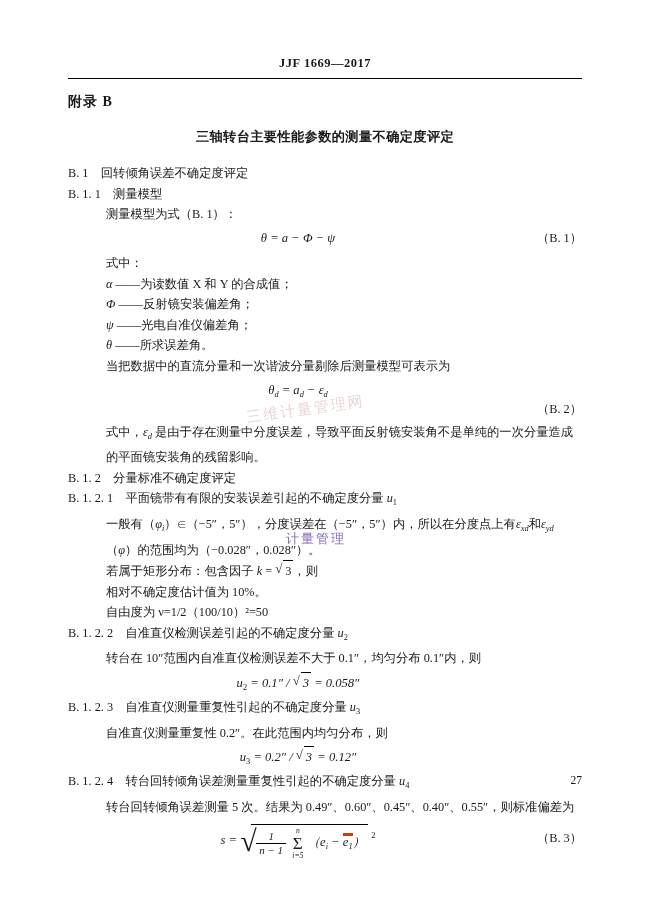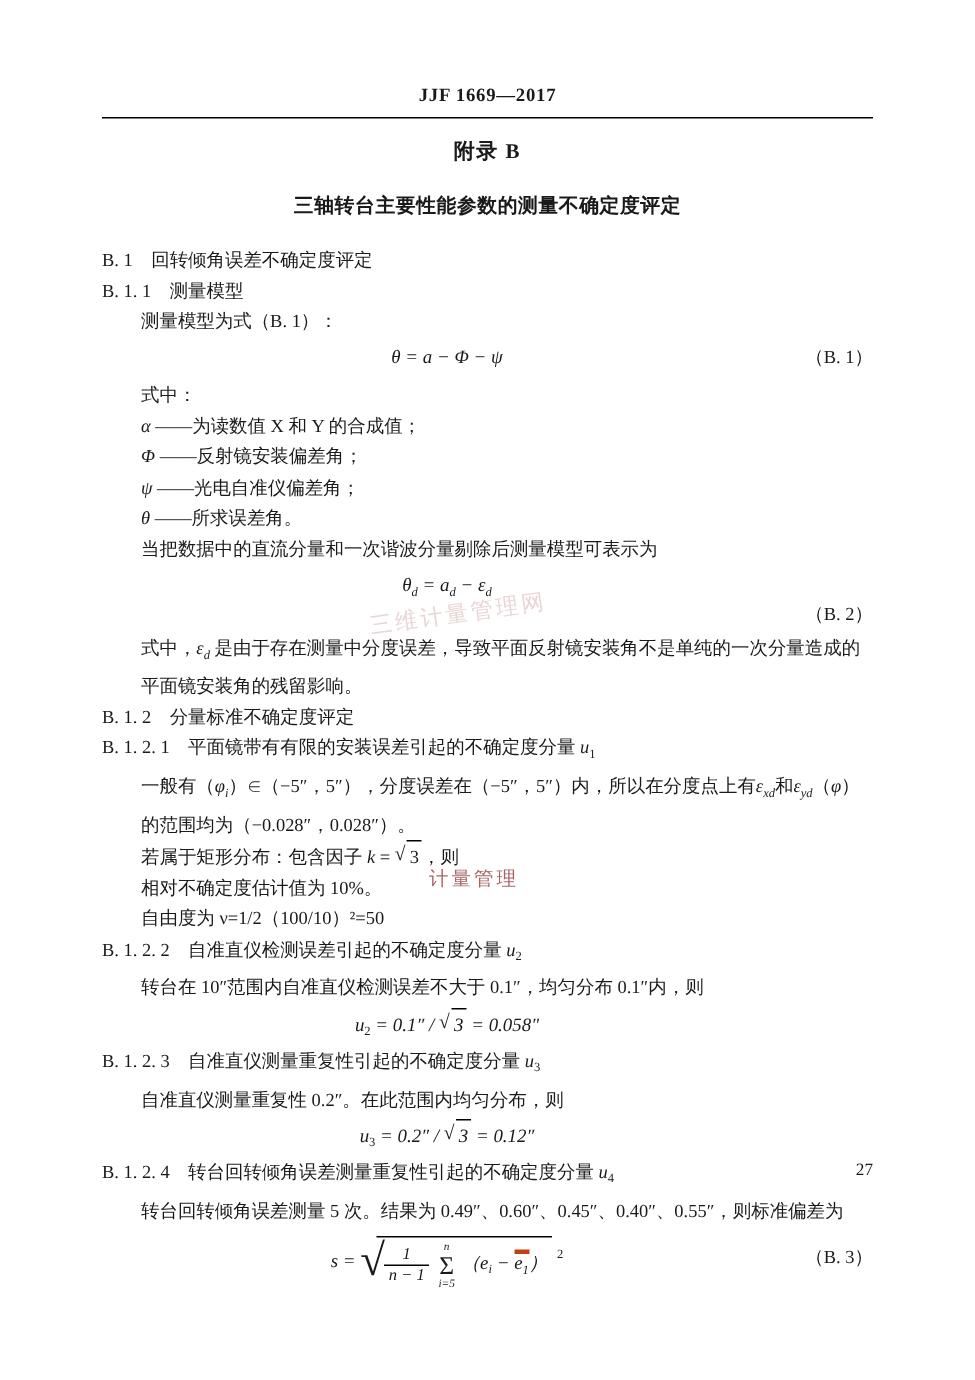--- a/index.html
+++ b/index.html
@@ -47,36 +47,35 @@
     left: 68px;
     width: 514px;
     font-size: 12.3px;
     line-height: 20.6px;
   }
   .appendix-title {
     font-size: 14px;
     font-weight: bold;
     margin: 0 0 14px 0;
     letter-spacing: 1px;
-    text-align: center;
   }
   .doc-title {
     text-align: center;
     font-size: 13.2px;
     font-weight: bold;
     margin: 0 0 16px 0;
     letter-spacing: 0.4px;
   }
   .p {
     margin: 0;
     text-indent: 0;
     white-space: pre-wrap;
   }
   .ind0 { margin-left: 0; }
-  .ind1 { margin-left: 26px; }
+  .ind1 { margin-left: 38px; }
   .formula-row {
     position: relative;
     margin: 3px 0 3px 0;
     height: 22px;
   }
   .formula-row.tall2 { height: 46px; }
   .formula {
     text-align: center;
     font-family: "Liberation Serif", serif;
     font-style: italic;
@@ -193,26 +192,25 @@
     transform: rotate(-8deg);
     letter-spacing: 2px;
     pointer-events: none;
     user-select: none;
   }
   .watermark2 {
     position: absolute;
     left: 286px;
     top: 530px;
     font-size: 13px;
-    color: #7f1d1d;
+    color: #4c1d95;
     opacity: 0.7;
     letter-spacing: 2px;
     pointer-events: none;
     user-select: none;
-    margin-top: 47px;
   }
 </style>
 </head>
 <body>
 
 <div class="page">
 
   <div class="header">JJF 1669—2017</div>
   <div class="header-rule"></div>
 

